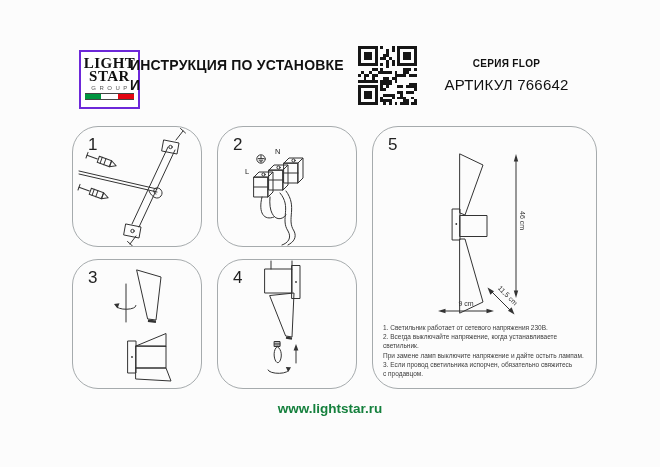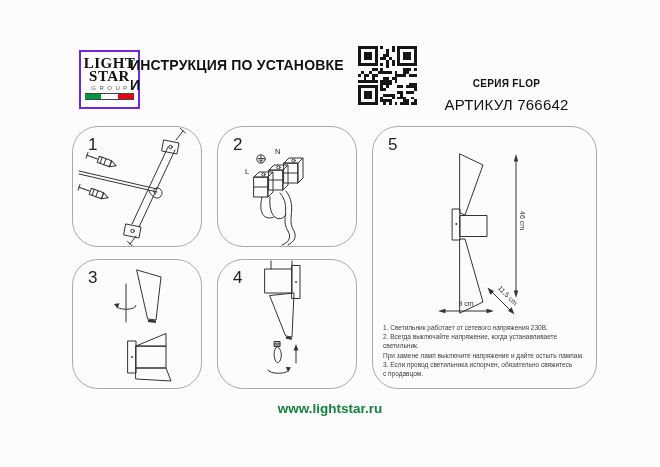--- a/index.html
+++ b/index.html
@@ -19,21 +19,21 @@
   .logo-flag span{flex:1;height:100%;}
   .fg{background:var(--green,#009540);}
   .fw{background:#fff;}
   .fr{background:var(--red,#e30613);}
 
   .title{position:absolute;left:130px;top:56px;width:220px;
          font-weight:bold;font-size:14px;line-height:19.5px;letter-spacing:.2px;color:#111;}
 
   .qr{position:absolute;left:357px;top:46px;width:61px;height:59px;}
 
-  .prod{position:absolute;left:426px;top:58px;width:161px;text-align:center;color:#111;margin-top:20px;}
+  .prod{position:absolute;left:426px;top:58px;width:161px;text-align:center;color:#111;}
   .series{font-weight:bold;font-size:10px;letter-spacing:.3px;}
   .article{font-weight:normal;font-size:15px;margin-top:7px;letter-spacing:.2px;}
 
   
   .panel{position:absolute;border:1px solid var(--border,#a6abad);border-radius:26px;
          background:transparent;box-sizing:border-box;}
   .p1{left:72px;top:126px;width:130px;height:121px;}
   .p2{left:217px;top:126px;width:140px;height:121px;}
   .p3{left:72px;top:259px;width:130px;height:130px;}
   .p4{left:217px;top:259px;width:140px;height:130px;}

